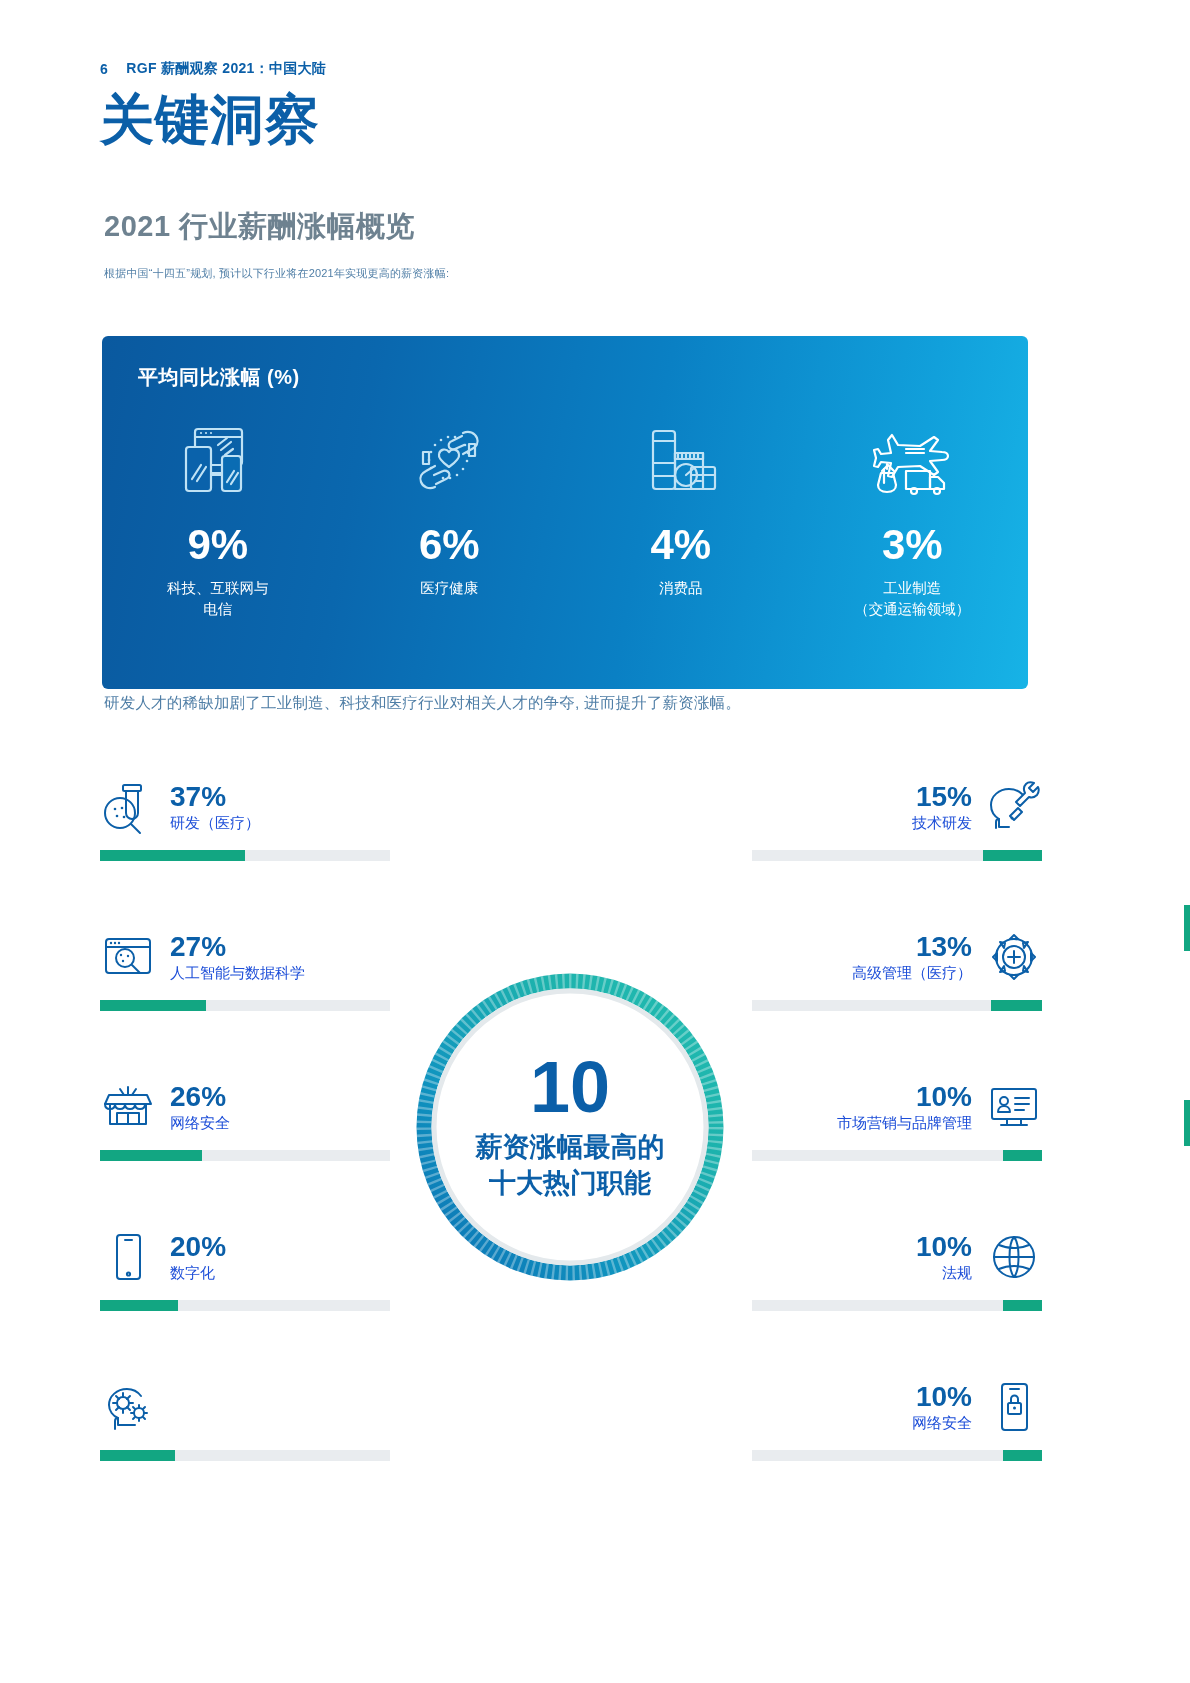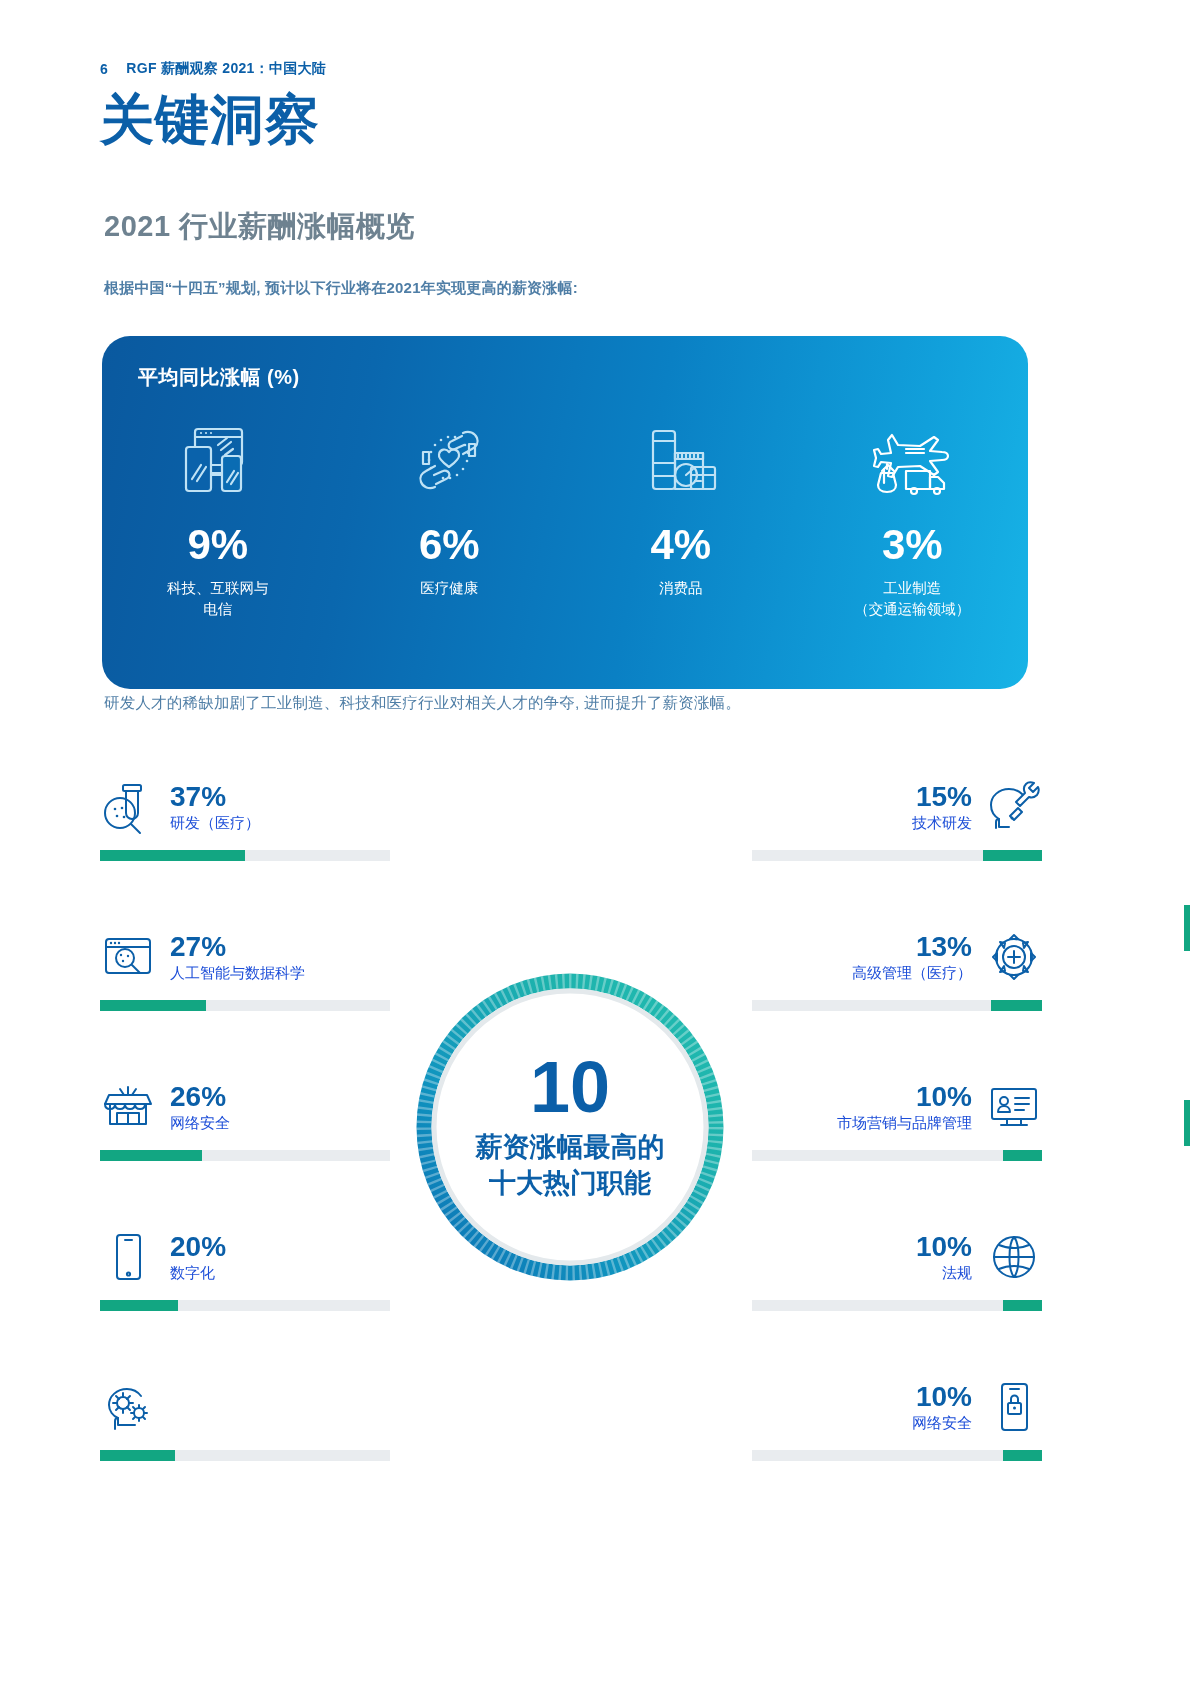--- a/index.html
+++ b/index.html
@@ -29,29 +29,29 @@
     letter-spacing:1px; line-height:1;
   }
 
   .sub-title{
     position:absolute; left:104px; top:207px;
     font-size:29px; font-weight:bold; color:#6e8290;
     letter-spacing:.5px;
   }
 
   .intro-text{
-    position:absolute; left:104px; top:279px;
-    font-size:15px; color:#4f7ea6; letter-spacing:.2px;font-weight:bold;
+    position:absolute; left:104px; top:266px;
+    font-size:11px; color:#4f7ea6; letter-spacing:.2px;
   }
 
   
   .stat-card{
     position:absolute; left:102px; top:336px;
     width:926px; height:353px;
-    border-radius:28px;
+    border-radius:6px;
     background:linear-gradient(100deg,#0a599f 0%, #0a67ae 28%, #0a80c4 58%, #11a0db 85%, #17b3e6 100%);
     color:#fff;
     overflow:hidden;
   }
   .card-title{
     position:absolute; left:36px; top:28px;
     font-size:20px; font-weight:bold; letter-spacing:.5px;
   }
   .card-cols{
     position:absolute; left:0; top:78px; width:100%;

